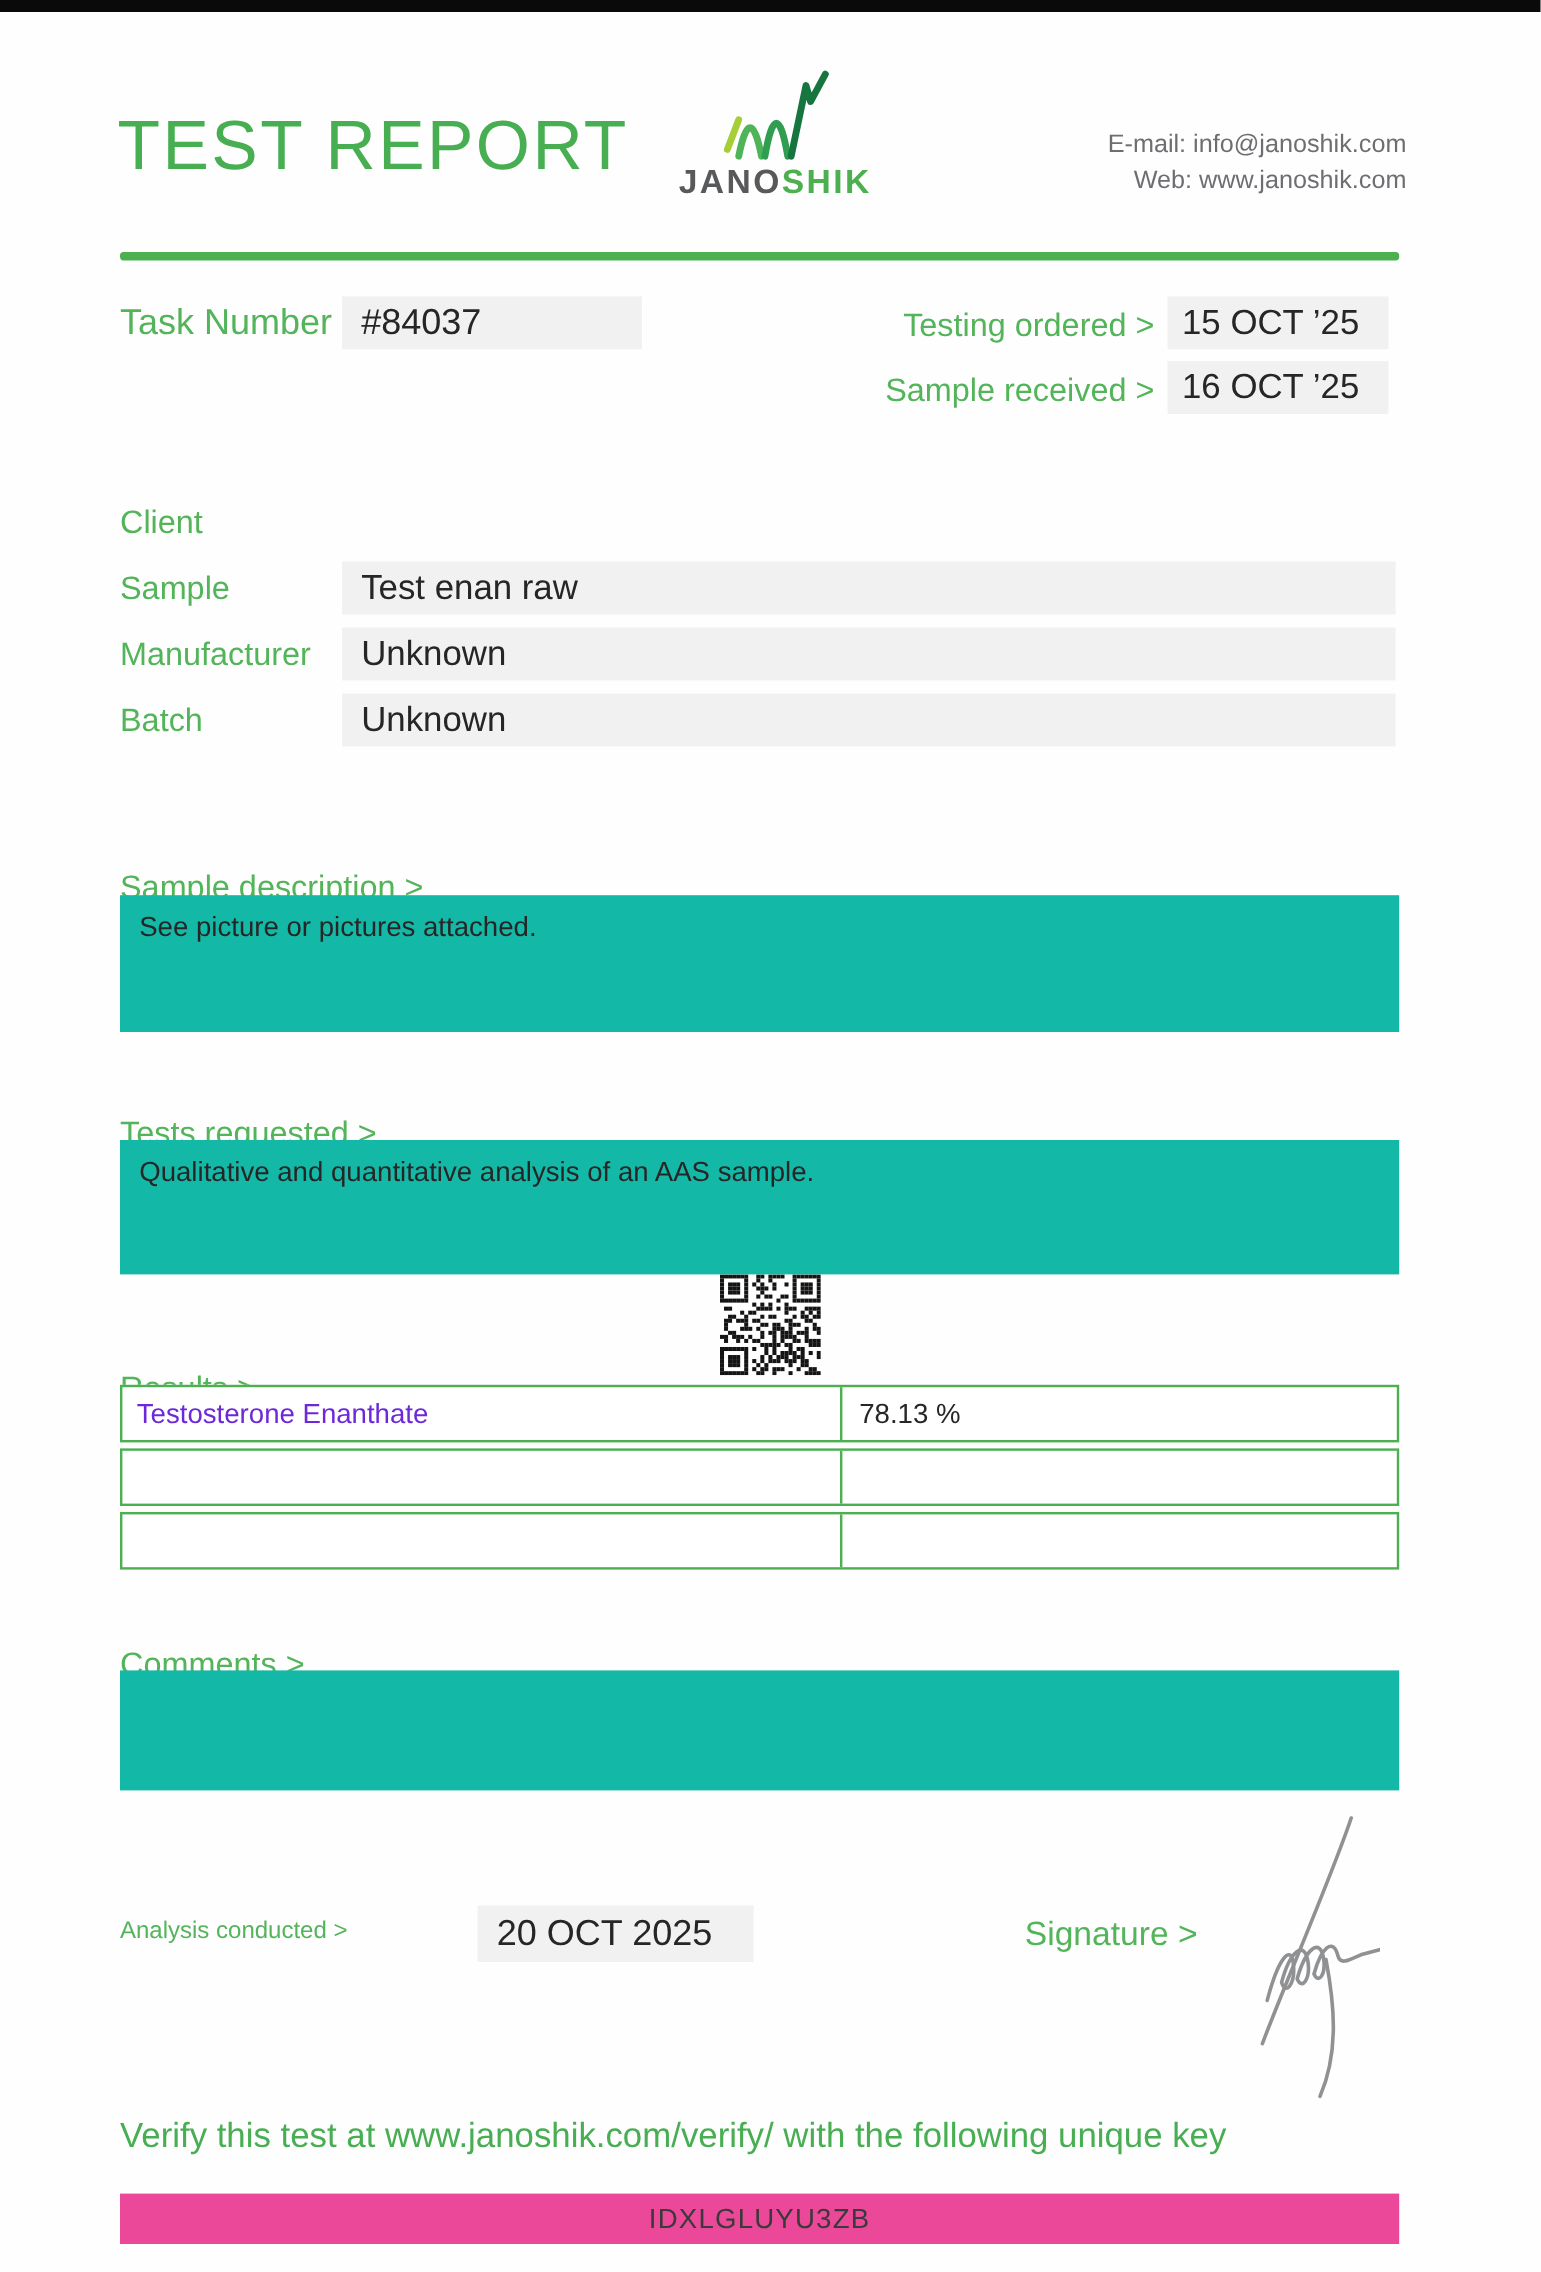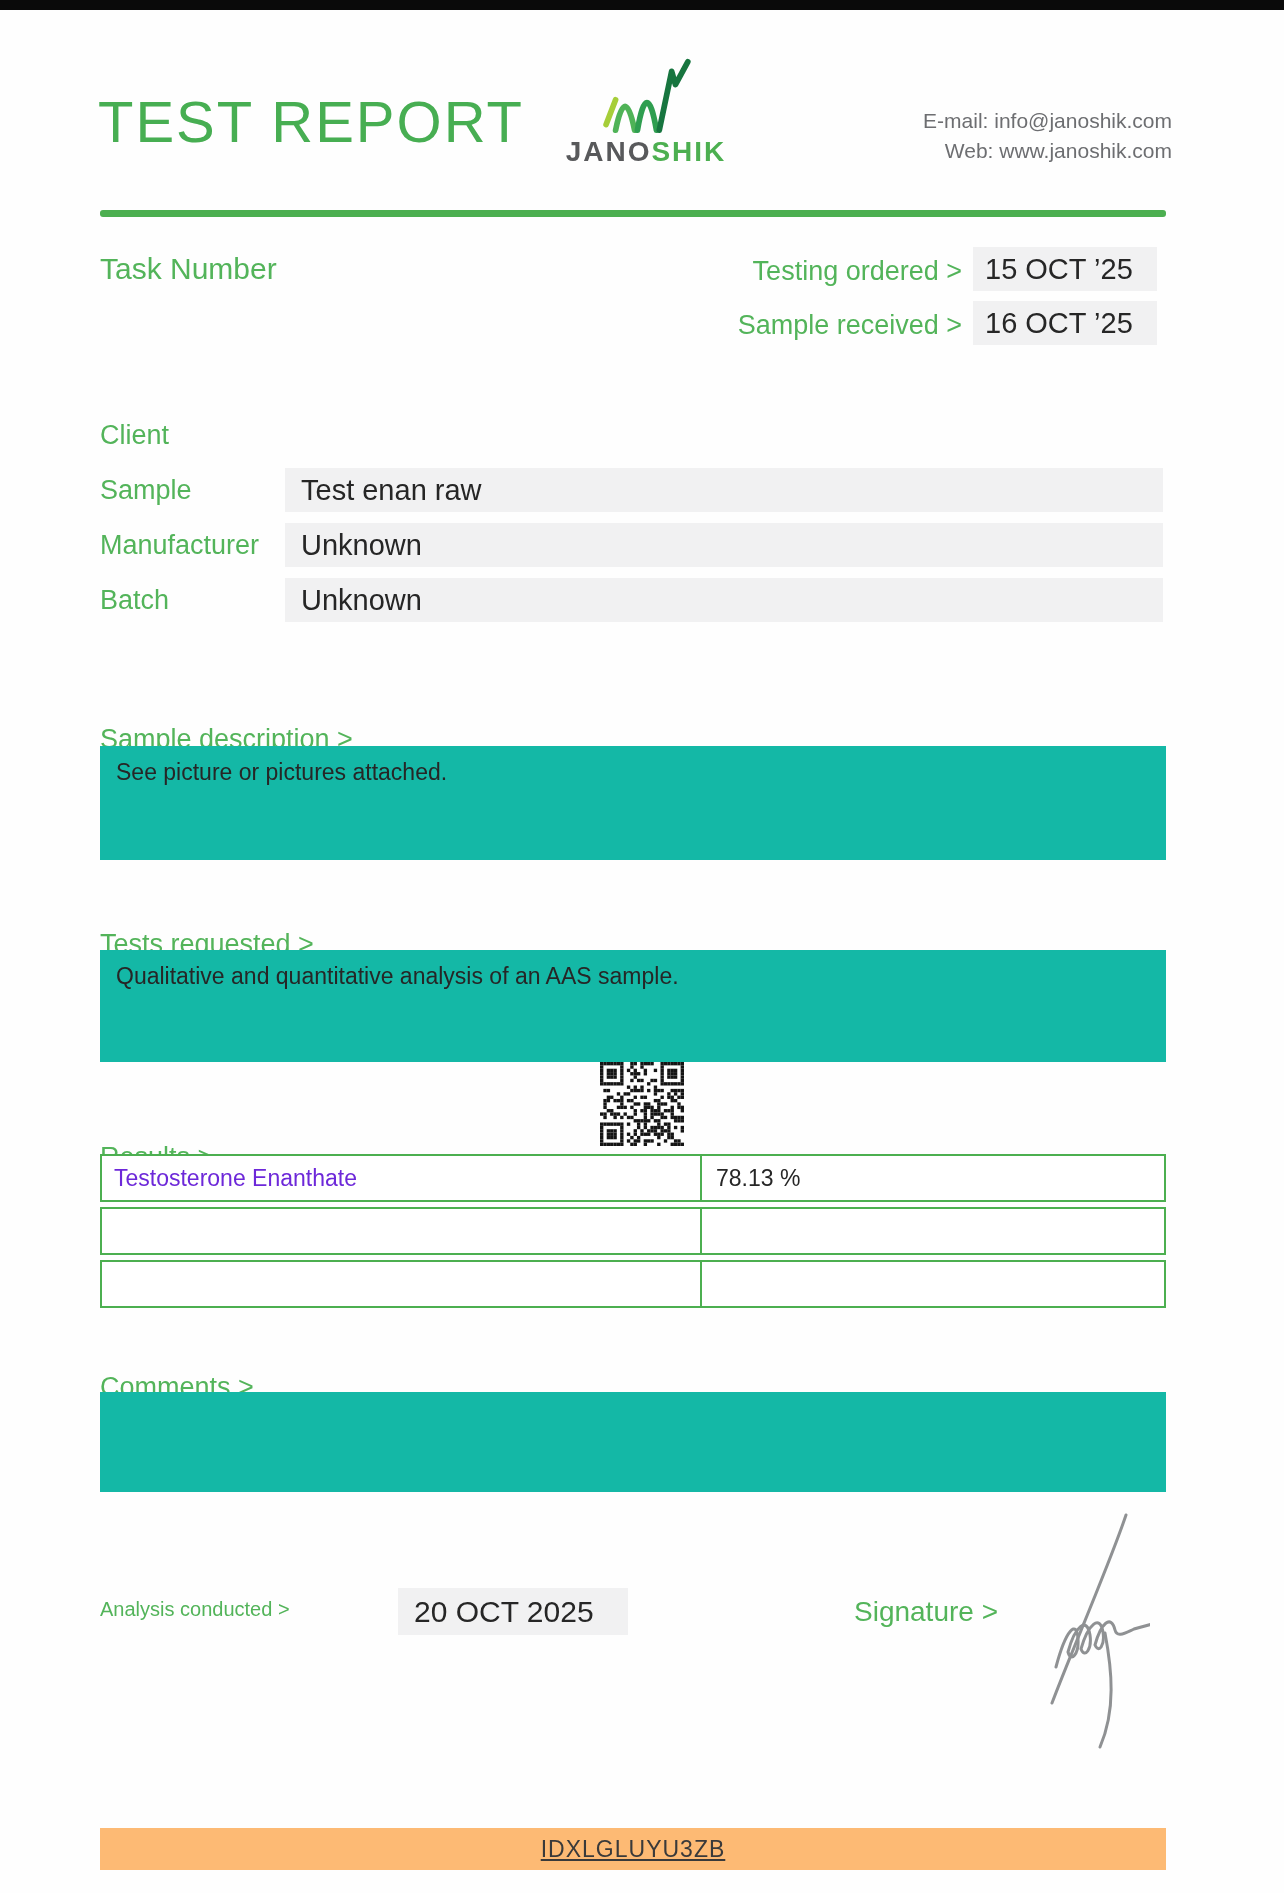--- a/index.html
+++ b/index.html
@@ -108,25 +108,24 @@
   .signature-label { left: 854px; top: 1596px; font-size: 28px; }
   .signature-svg { left: 1030px; top: 1505px; }
   .verify-line {
     left: 100px; top: 1764px; width: 1066px;
     color: #47ae52;
     font-size: 29px;
     white-space: nowrap;
   }
   .key-box {
     left: 100px; top: 1828px; width: 1066px; height: 42px;
-    background: #fdba74;
+    background: #ec4899;
     display: flex; align-items: center; justify-content: center;
     font-size: 23px; color: #3a3a3a;
     letter-spacing: 1px;
-    text-decoration: underline;
   }
 </style>
 </head>
 <body>
 
 <div class="page">
 
   <div class="abs top-bar"></div>
 
   <div class="abs report-title">TEST REPORT</div>
@@ -144,20 +143,21 @@
   </div>
 
   <div class="abs contact">
     <div>E-mail: info@janoshik.com</div>
     <div>Web: www.janoshik.com</div>
   </div>
 
   <div class="abs green-rule"></div>
 
   <div class="abs label-green task-label">Task Number</div>
+  <div class="abs value-box task-box">#84037</div>
 
   <div class="abs label-green date-label date-label-1">Testing ordered  &gt;</div>
   <div class="abs value-box date-box date-box-1">15 OCT ’25</div>
   <div class="abs label-green date-label date-label-2">Sample received &gt;</div>
   <div class="abs value-box date-box date-box-2">16 OCT ’25</div>
 
   <div class="abs label-green info-label" style="top:413px">Client</div>
 
   <div class="abs label-green info-label" style="top:468px">Sample</div>
   <div class="abs value-box info-box" style="top:468px">Test enan raw</div>
@@ -502,15 +502,16 @@
   <div class="abs value-box analysis-box">20 OCT 2025</div>
 
   <div class="abs label-green signature-label">Signature &gt;</div>
 
   <svg class="abs signature-svg" width="120" height="250" viewBox="0 0 120 250">
     <path d="M96 10 C80 58 40 150 22 198" fill="none" stroke="#8f9193" stroke-width="3" stroke-linecap="round"></path>
     <path d="M26 162 C36 124 47 114 48 134 C49 149 41 158 38 147 C45 121 57 111 60 130 C62 144 55 154 51 144 C58 119 70 109 73 127 C75 140 69 149 65 140 C71 118 81 109 85 125 C87 133 95 128 104 124 L126 118" fill="none" stroke="#8f9193" stroke-width="3" stroke-linecap="round"></path>
     <path d="M75 128 C82 165 86 205 70 242" fill="none" stroke="#8f9193" stroke-width="3" stroke-linecap="round"></path>
   </svg>
 
+  <div class="abs verify-line">Verify this test at www.janoshik.com/verify/ with the following unique key</div>
   <div class="abs key-box">IDXLGLUYU3ZB</div>
 
 </div>
 
 </body></html>

